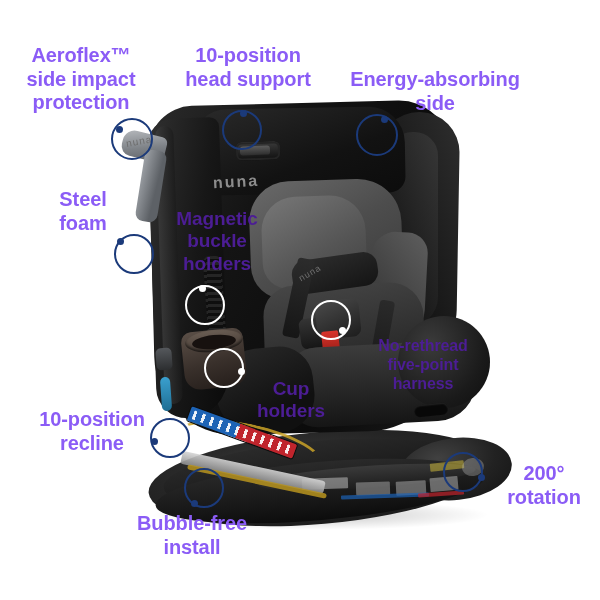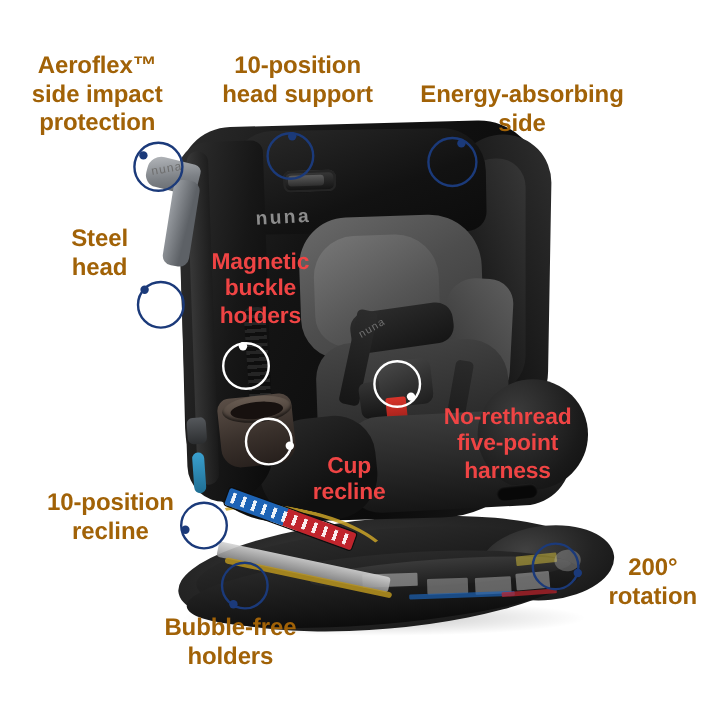--- a/index.html
+++ b/index.html
@@ -15,22 +15,22 @@
   
   .label{
     position:absolute;
     text-align:center;
     font-weight:bold;
     line-height:1.18;
     letter-spacing:-0.1px;
     white-space:pre-line;
     pointer-events:auto;
   }
-  .label.navy{color:#a16207;}
-  .label.white{color:#ef4444;}
+  .label.navy{color:#8b5cf6;}
+  .label.white{color:#4c1d95;}
 
   
   .ring{
     position:absolute;
     border-radius:50%;
     box-sizing:border-box;
     background:transparent;
   }
   .ring.navy{border:2px solid #1b3a7a;}
   .ring.white{border:2px solid #ffffff;}
@@ -431,42 +431,42 @@
       <div class="dot navy" style="left: 240px; top: 110px;"></div>
       <div class="label navy" style="left: 178px; top: 44px; width: 140px; font-size: 20px;">10-position
 head support</div>
       <div class="ring navy" style="left: 356px; top: 114px; width: 42px; height: 42px;"></div>
       <div class="dot navy" style="left: 381px; top: 116px;"></div>
       <div class="label navy" style="left: 340px; top: 68px; width: 190px; font-size: 20px;">Energy-absorbing
 side</div>
       <div class="ring navy" style="left: 114px; top: 234px; width: 40px; height: 40px;"></div>
       <div class="dot navy" style="left: 117px; top: 238px;"></div>
       <div class="label navy" style="left: 38px; top: 188px; width: 90px; font-size: 20px;">Steel
-head</div>
+foam</div>
       <div class="ring white" style="left: 185px; top: 285px; width: 40px; height: 40px;"></div>
       <div class="dot white" style="left: 199px; top: 285px;"></div>
       <div class="label white" style="left: 158px; top: 208px; width: 118px; font-size: 19px;">Magnetic
 buckle
 holders</div>
       <div class="ring white" style="left: 311px; top: 300px; width: 40px; height: 40px;"></div>
       <div class="dot white" style="left: 339px; top: 327px;"></div>
-      <div class="label white" style="left: 352px; top: 337px; width: 142px; font-size: 19px;">No-rethread
+      <div class="label white" style="left: 352px; top: 337px; width: 142px; font-size: 16px;">No-rethread
 five-point
 harness</div>
       <div class="ring white" style="left: 204px; top: 348px; width: 40px; height: 40px;"></div>
       <div class="dot white" style="left: 238px; top: 368px;"></div>
       <div class="label white" style="left: 248px; top: 378px; width: 86px; font-size: 19px;">Cup
-recline</div>
+holders</div>
       <div class="ring navy" style="left: 150px; top: 418px; width: 40px; height: 40px;"></div>
       <div class="dot navy" style="left: 151px; top: 438px;"></div>
       <div class="label navy" style="left: 30px; top: 408px; width: 124px; font-size: 20px;">10-position
 recline</div>
       <div class="ring navy" style="left: 184px; top: 468px; width: 40px; height: 40px;"></div>
       <div class="dot navy" style="left: 191px; top: 500px;"></div>
       <div class="label navy" style="left: 126px; top: 512px; width: 132px; font-size: 20px;">Bubble-free
-holders</div>
+install</div>
       <div class="ring navy" style="left: 443px; top: 452px; width: 40px; height: 40px;"></div>
       <div class="dot navy" style="left: 478px; top: 474px;"></div>
       <div class="label navy" style="left: 496px; top: 462px; width: 96px; font-size: 20px;">200°
 rotation</div>
     </div>
 
 </div>
 
 </body></html>

